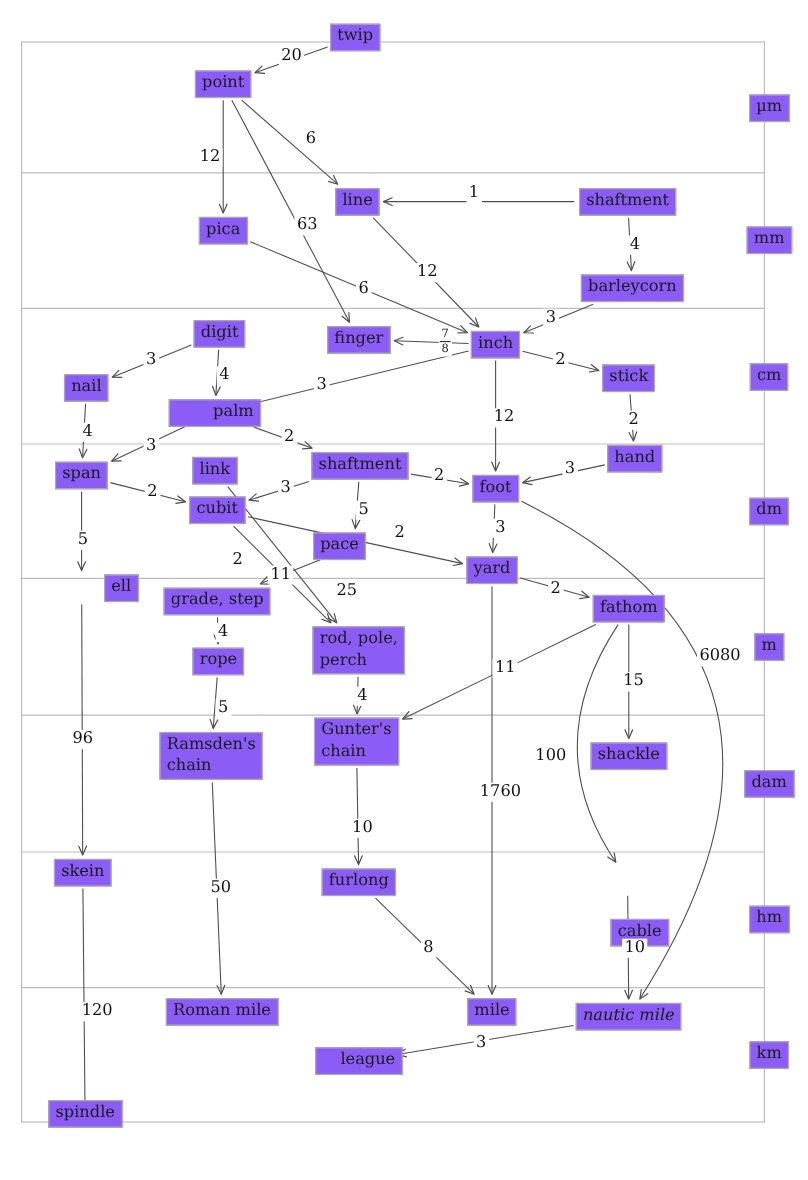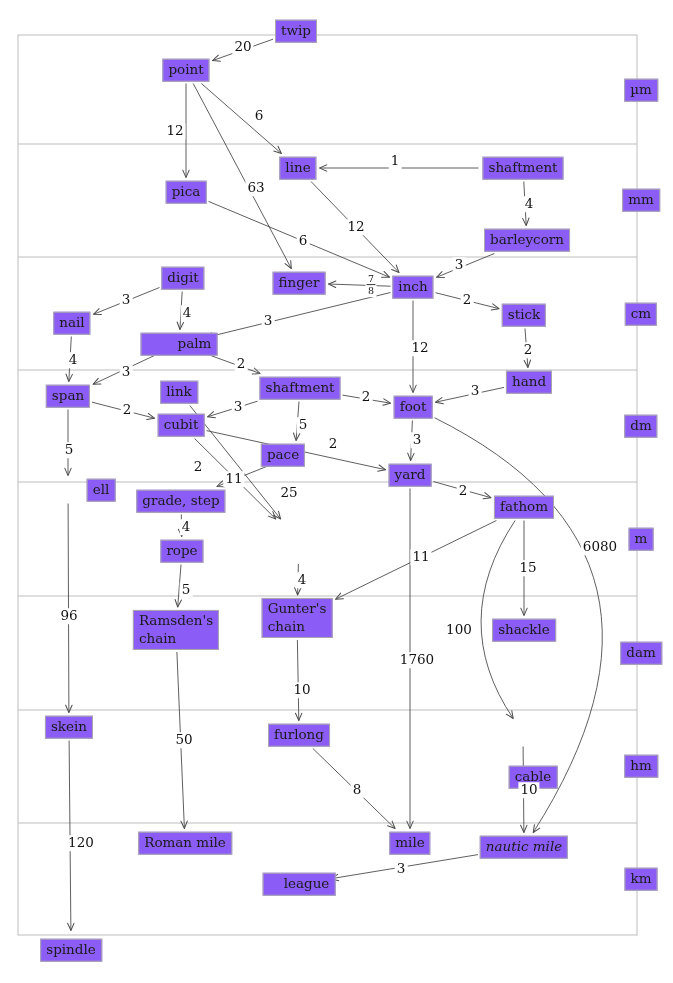--- a/index.html
+++ b/index.html
@@ -108,34 +108,36 @@
     <div class="node" style="left: 68px; top: 396px; border-color: rgb(170, 170, 170); color: rgb(27, 27, 27);">span</div>
     <div class="node" style="left: 179px; top: 392px; border-color: rgb(170, 170, 170); color: rgb(27, 27, 27);">link</div>
     <div class="node" style="left: 300px; top: 388px; border-color: rgb(170, 170, 170); color: rgb(27, 27, 27);">shaftment</div>
     <div class="node" style="left: 413px; top: 407px; border-color: rgb(170, 170, 170); color: rgb(27, 27, 27);">foot</div>
     <div class="node" style="left: 181px; top: 425px; border-color: rgb(170, 170, 170); color: rgb(27, 27, 27);">cubit</div>
     <div class="node" style="left: 283px; top: 455px; border-color: rgb(170, 170, 170); color: rgb(27, 27, 27);">pace</div>
     <div class="node" style="left: 410px; top: 475px; border-color: rgb(170, 170, 170); color: rgb(27, 27, 27);">yard</div>
     <div class="node" style="left: 68px; top: 490px; border-color: rgb(170, 170, 170); color: rgb(27, 27, 27); margin-left: 33px;">ell</div>
     <div class="node" style="left: 181px; top: 501px; border-color: rgb(170, 170, 170); color: rgb(27, 27, 27);">grade, step</div>
     <div class="node" style="left: 524px; top: 507px; border-color: rgb(170, 170, 170); color: rgb(27, 27, 27);">fathom</div>
+    <div class="node" style="left: 299px; top: 542px; border-color: rgb(170, 170, 170); color: rgb(27, 27, 27);">rod, pole,
+perch</div>
     <div class="node" style="left: 182px; top: 551px; border-color: rgb(170, 170, 170); color: rgb(27, 27, 27);">rope</div>
     <div class="node" style="left: 297px; top: 618px; border-color: rgb(170, 170, 170); color: rgb(27, 27, 27);">Gunter's
 chain</div>
     <div class="node" style="left: 176px; top: 630px; border-color: rgb(170, 170, 170); color: rgb(27, 27, 27);">Ramsden's
 chain</div>
     <div class="node" style="left: 524px; top: 630px; border-color: rgb(170, 170, 170); color: rgb(27, 27, 27); text-align: right;">shackle</div>
     <div class="node" style="left: 69px; top: 727px; border-color: rgb(170, 170, 170); color: rgb(27, 27, 27);">skein</div>
     <div class="node" style="left: 299px; top: 735px; border-color: rgb(170, 170, 170); color: rgb(27, 27, 27);">furlong</div>
     <div class="node" style="left: 533px; top: 733px; border-color: rgb(170, 170, 170); color: rgb(27, 27, 27); margin-top: 44px;">cable</div>
     <div class="node" style="left: 185px; top: 843px; border-color: rgb(170, 170, 170); color: rgb(27, 27, 27);">Roman mile</div>
     <div class="node" style="left: 410px; top: 843px; border-color: rgb(170, 170, 170); color: rgb(27, 27, 27);">mile</div>
     <div class="node" style="left: 524px; top: 847px; border-color: rgb(170, 170, 170); color: rgb(27, 27, 27); font-style: italic;">nautic mile</div>
     <div class="node" style="left: 299px; top: 884px; border-color: rgb(170, 170, 170); color: rgb(27, 27, 27); padding-left: 20px;">league</div>
-    <div class="node" style="left: 71px; top: 950px; border-color: rgb(170, 170, 170); color: rgb(27, 27, 27);">spindle</div>
+    <div class="node" style="left: 71px; top: 928px; border-color: rgb(170, 170, 170); color: rgb(27, 27, 27);">spindle</div>
     <div class="node" style="left: 641px; top: 90px; border-color: rgb(170, 170, 170); color: rgb(27, 27, 27);">µm</div>
     <div class="node" style="left: 641px; top: 200px; border-color: rgb(170, 170, 170); color: rgb(27, 27, 27);">mm</div>
     <div class="node" style="left: 641px; top: 314px; border-color: rgb(170, 170, 170); color: rgb(27, 27, 27);">cm</div>
     <div class="node" style="left: 641px; top: 426px; border-color: rgb(170, 170, 170); color: rgb(27, 27, 27);">dm</div>
     <div class="node" style="left: 641px; top: 539px; border-color: rgb(170, 170, 170); color: rgb(27, 27, 27);">m</div>
     <div class="node" style="left: 641px; top: 653px; border-color: rgb(170, 170, 170); color: rgb(27, 27, 27);">dam</div>
     <div class="node" style="left: 641px; top: 766px; border-color: rgb(170, 170, 170); color: rgb(27, 27, 27);">hm</div>
     <div class="node" style="left: 641px; top: 879px; border-color: rgb(170, 170, 170); color: rgb(27, 27, 27);">km</div>
     <div class="edge-label" style="left: 243px; top: 47px;">20</div>
     <div class="edge-label" style="left: 175px; top: 131px;">12</div>

